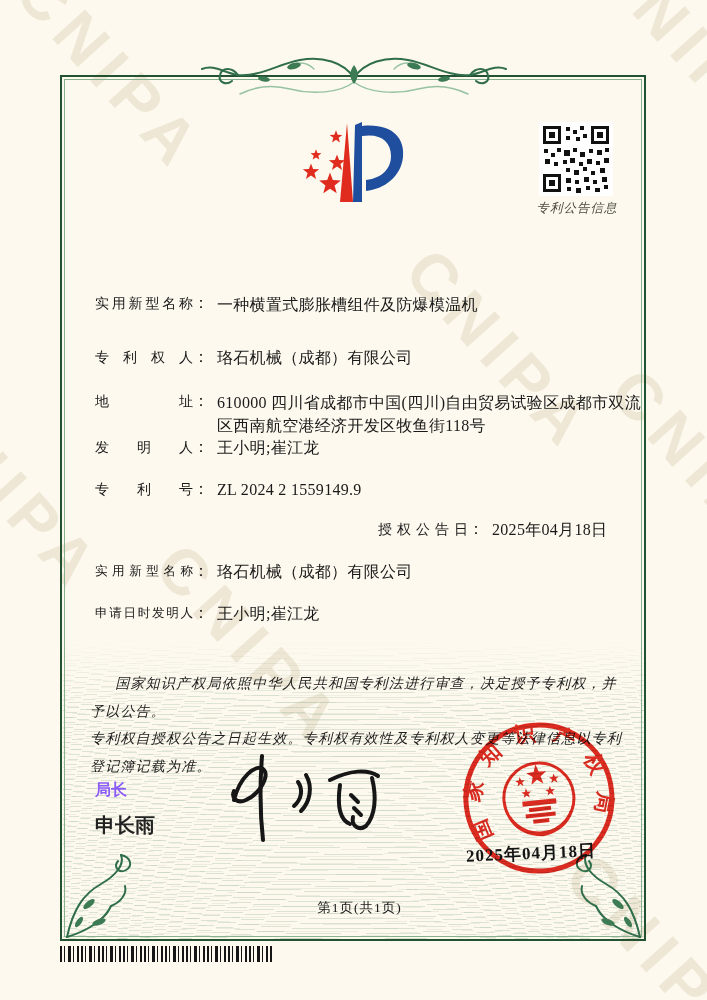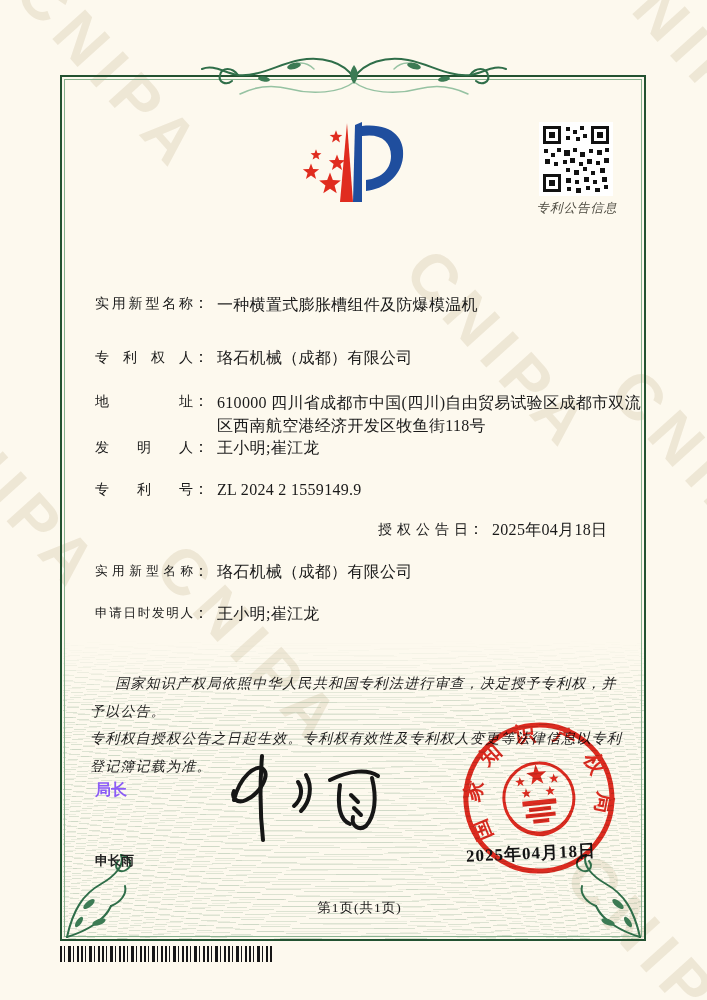--- a/index.html
+++ b/index.html
@@ -60,21 +60,21 @@
   .row.rcol .lbl{width:90px;}
   
   .legal{
     position:absolute;left:90px;top:670px;width:534px;
     font-size:14px;font-style:italic;letter-spacing:1.2px;line-height:27.5px;color:#1c1c1c;
   }
   .legal p{margin:0;}
   .legal p.first{text-indent:1.8em;}
   
   .sig-title{position:absolute;left:95px;top:780px;font-family:"Liberation Sans",sans-serif;font-size:16px;font-weight:600;color:#8b5cf6;}
-  .sig-name{position:absolute;left:95px;top:812px;font-family:"Liberation Sans",sans-serif;font-size:13px;font-weight:600;color:#222;margin-top:40px;}
+  .sig-name{position:absolute;left:95px;top:812px;font-family:"Liberation Sans",sans-serif;font-size:20px;font-weight:600;color:#222;}
   .sig-script{position:absolute;left:200px;top:748px;width:195px;height:98px;}
   
   .seal{position:absolute;left:452px;top:718px;width:175px;height:162px;transform:rotate(-6deg);mix-blend-mode:multiply;opacity:.95;}
   .seal-date{
     position:absolute;left:466px;top:841px;width:170px;
     font-size:17px;font-weight:700;letter-spacing:1px;color:#141414;
     transform:rotate(-2.5deg);
   }
   
   .page-num{position:absolute;left:0;top:899px;width:707px;text-align:center;font-size:13.5px;letter-spacing:1px;padding-left:6px;}

